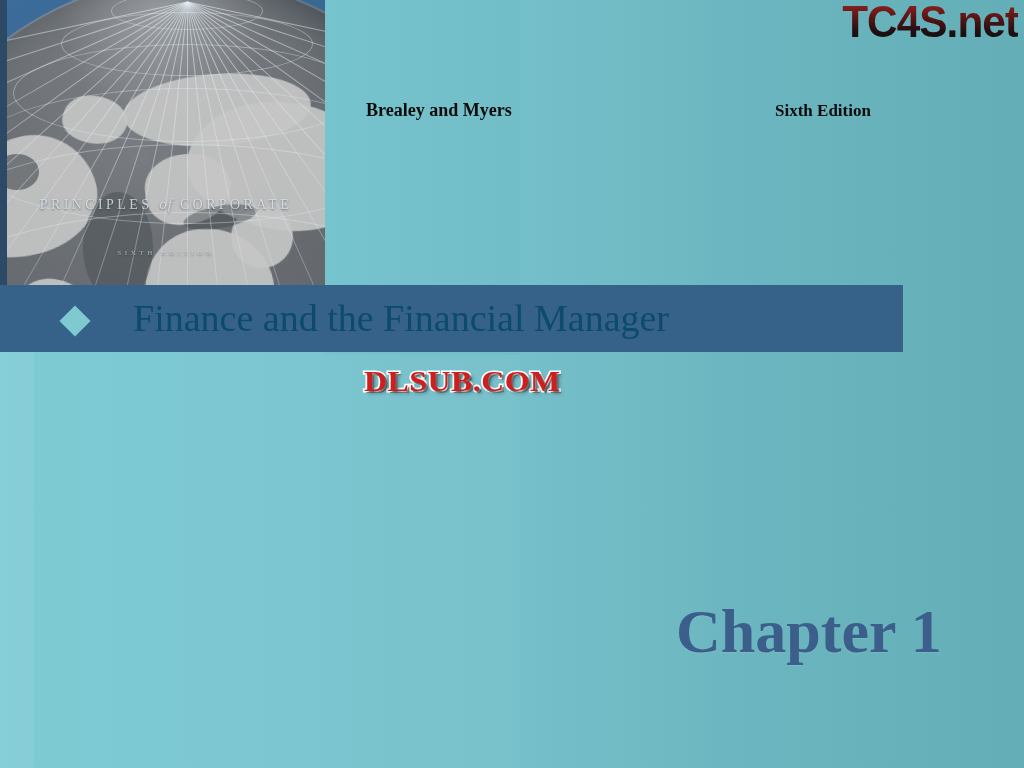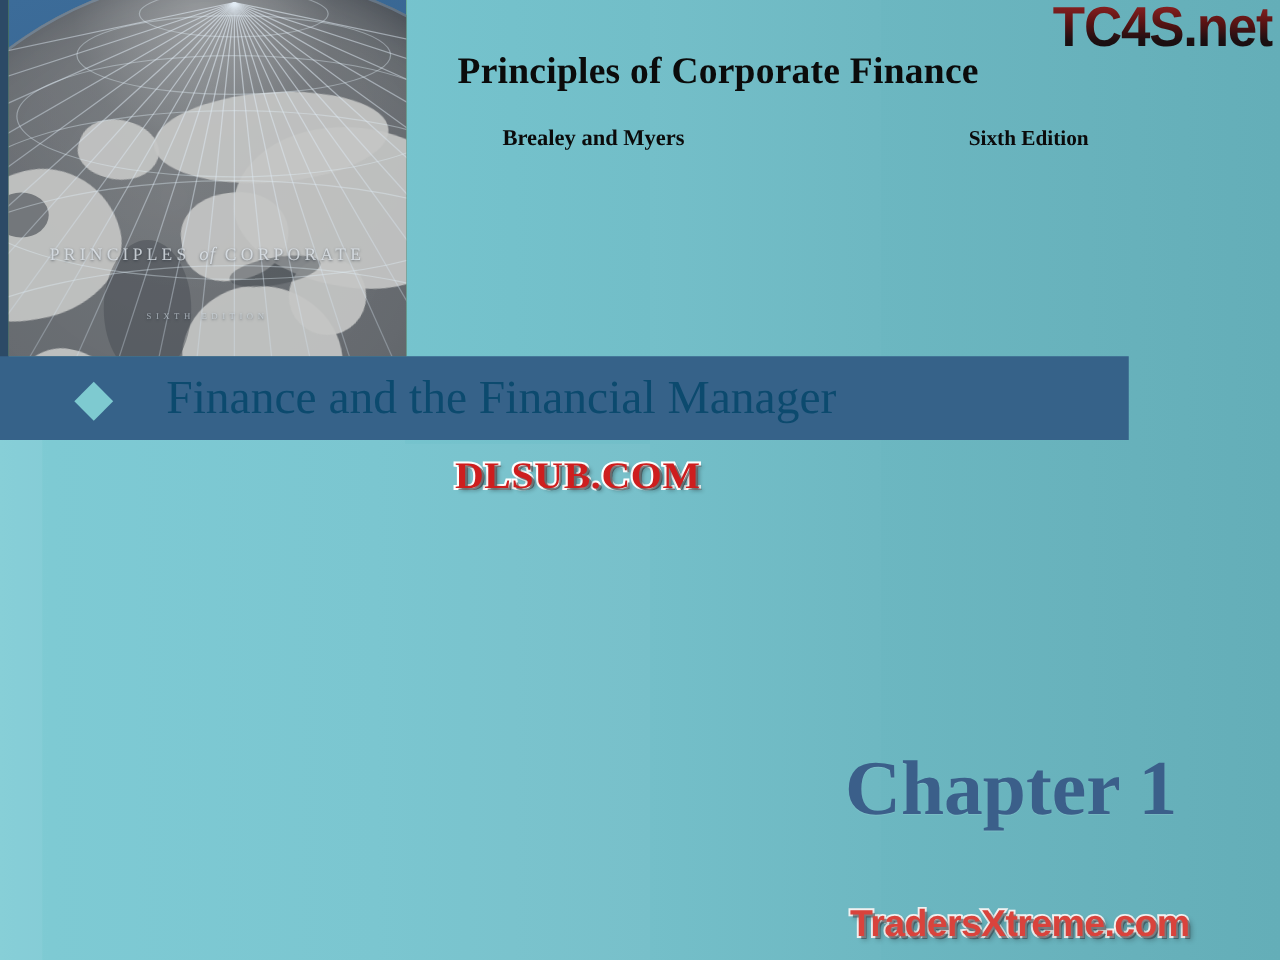--- a/index.html
+++ b/index.html
@@ -175,21 +175,20 @@
   }
   .authors {
     position: absolute;
     left: 366px;
     top: 100px;
     font-size: 18px;
     font-weight: bold;
     color: #0B0B0B;
     font-family: "Liberation Serif", serif;
     white-space: nowrap;
-    margin-left: 36px;
   }
   .edition {
     position: absolute;
     left: 775px;
     top: 101px;
     font-size: 17px;
     font-weight: bold;
     color: #0B0B0B;
     font-family: "Liberation Serif", serif;
     white-space: nowrap;
@@ -359,27 +358,25 @@
         <i style="transform:rotate(78deg)"></i>
       </div>
 
       <div class="globe-rim"></div>
     </div>
 
     <div class="cover-text cover-title"><span>PRINCIPLES </span><span class="of">of</span><span> CORPORATE</span></div>
     <div class="cover-text cover-edition">SIXTH EDITION</div>
   </div>
 
-  <div class="book-title">Principles of Corporate Finance</div>
   <div class="authors">Brealey and Myers</div>
   <div class="edition">Sixth Edition</div>
 
   <div class="title-band"></div>
   <div class="title-bullet"></div>
   <div class="title-text">Finance and the Financial Manager</div>
 
   <div class="chapter">Chapter 1</div>
 
   <div class="wm-tc4s">TC4S.net</div>
   <div class="wm-dlsub">DLSUB.COM</div>
-  <div class="wm-traders">TradersXtreme.com</div>
 
 </div>
 
 </body></html>

